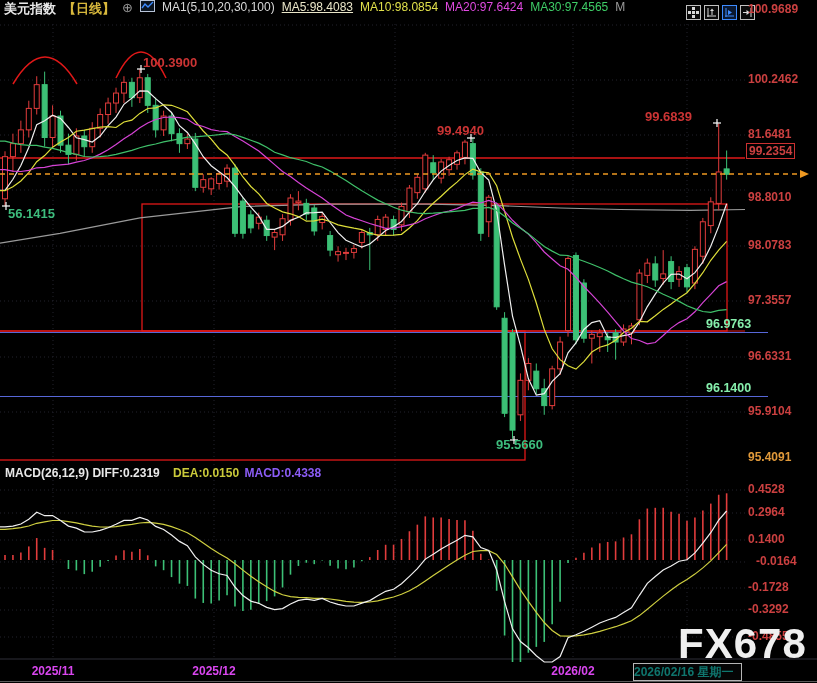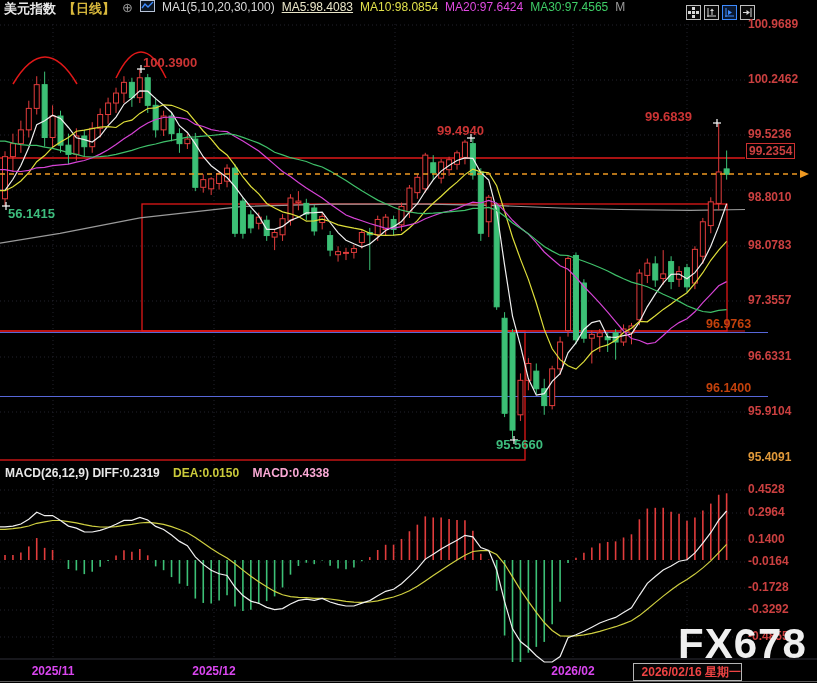--- a/index.html
+++ b/index.html
@@ -13,28 +13,28 @@
   .t-mag{color:#d8d8d8;}
   .v-ma5{color:#eae6c8;text-decoration:underline;} .v-ma10{color:#e0e04a;} .v-ma20{color:#e14ae1;} .v-ma30{color:#3ecc66;}
   .t-m{color:#9a9a9a;}
   .toolbar{position:absolute;left:686px;top:5px;display:flex;gap:3px;}
   .tool{width:15px;height:15px;border:1px solid #c0c0c0;box-sizing:border-box;display:flex;
         align-items:center;justify-content:center;background:#0a0a0a;}
   .tool.active{border-color:#3d8bff;background:#0a1830;}
   .ax{position:absolute;left:748px;font-size:12px;font-weight:700;color:#cb4040;}
   .ax-boxed{border:1px solid #cb3030;padding:0 2px;left:746px;}
   .ax-orange{color:#e0993a;}
-  .blue-lbl{position:absolute;font-size:12.5px;font-weight:700;color:#c2410c;}
+  .blue-lbl{position:absolute;font-size:12.5px;font-weight:700;color:#86efac;}
   .plabel{position:absolute;font-size:13px;font-weight:700;}
   .plabel.red{color:#cb3434;} .plabel.green{color:#3dbd7d;}
   .macd-hdr{position:absolute;left:5px;top:466px;font-size:12px;font-weight:700;white-space:nowrap;}
-  .mh-t{color:#e8e8e8;} .mh-diff{color:#e8e8e8;} .mh-dea{color:#caca3a;margin-left:10px;} .mh-macd{color:#f9a8d4;margin-left:10px;}
+  .mh-t{color:#e8e8e8;} .mh-diff{color:#e8e8e8;} .mh-dea{color:#caca3a;margin-left:10px;} .mh-macd{color:#8b5cf6;margin-left:2px;}
   .xlab{position:absolute;top:664px;font-size:12px;font-weight:700;color:#d946ef;transform:translateX(-50%);}
   .datebox{position:absolute;left:633px;top:663px;width:107px;height:16px;border:1px solid #b5b5b5;
-           color:#ef4444;font-size:12px;font-weight:700;text-align:right;line-height:16px;background:#050505;}
+           color:#0f766e;font-size:12px;font-weight:700;text-align:left;line-height:16px;background:#050505;}
   .watermark{position:absolute;left:678px;top:620px;font-size:42px;font-weight:700;color:#efefef;
              letter-spacing:1px;}
   .botline{position:absolute;left:0;top:681px;width:817px;height:1px;background:#5a5a5a;}
 </style>
 </head>
 <body>
 
 <div id="app">
 
   <div class="hdr">
@@ -410,36 +410,36 @@
       <line x1="141" y1="65" x2="141" y2="73" stroke="#fff" stroke-width="1.2"></line>
       <line x1="467" y1="138" x2="475" y2="138" stroke="#fff" stroke-width="1.2"></line>
       <line x1="471" y1="134" x2="471" y2="142" stroke="#fff" stroke-width="1.2"></line>
       <line x1="510" y1="440" x2="518" y2="440" stroke="#fff" stroke-width="1.2"></line>
       <line x1="514" y1="436" x2="514" y2="444" stroke="#fff" stroke-width="1.2"></line>
       <line x1="713" y1="123" x2="721" y2="123" stroke="#fff" stroke-width="1.2"></line>
       <line x1="717" y1="119" x2="717" y2="127" stroke="#fff" stroke-width="1.2"></line>
     </svg>
 
   <div id="y-axis">
-      <div class="ax" style="top: 17px;">100.9689</div>
+      <div class="ax" style="top: 2px;">100.9689</div>
       <div class="ax" style="top: 72px;">100.2462</div>
-      <div class="ax" style="top: 127px;">99.5236</div>
+      <div class="ax" style="top: 127px;">81.6481</div>
       <div class="ax" style="top: 190px;">98.8010</div>
       <div class="ax" style="top: 238px;">98.0783</div>
       <div class="ax" style="top: 293px;">97.3557</div>
       <div class="ax" style="top: 349px;">96.6331</div>
       <div class="ax" style="top: 404px;">95.9104</div>
       <div class="ax ax-boxed" style="top: 143px;">99.2354</div>
       <div class="ax ax-orange" style="top: 450px;">95.4091</div>
     </div>
   <div id="macd-axis-lbls">
       <div class="ax" style="top: 482px;">0.4528</div>
       <div class="ax" style="top: 505px;">0.2964</div>
       <div class="ax" style="top: 532px;">0.1400</div>
-      <div class="ax" style="top: 554px;">-0.0164</div>
+      <div class="ax" style="top: 554px; margin-left: 8px;">-0.0164</div>
       <div class="ax" style="top: 580px;">-0.1728</div>
       <div class="ax" style="top: 602px;">-0.3292</div>
       <div class="ax" style="top: 629px;">-0.4855</div>
     </div>
   <div id="chart-labels">
       <div class="plabel red" style="left: 143px; top: 55px; position: absolute;">100.3900</div>
       <div class="plabel red" style="left: 437px; top: 123px; position: absolute;">99.4940</div>
       <div class="plabel red" style="left: 645px; top: 109px; position: absolute;">99.6839</div>
       <div class="plabel green" style="left: 8px; top: 206px; position: absolute;">56.1415</div>
       <div class="plabel green" style="left: 496px; top: 437px; position: absolute;">95.5660</div>

